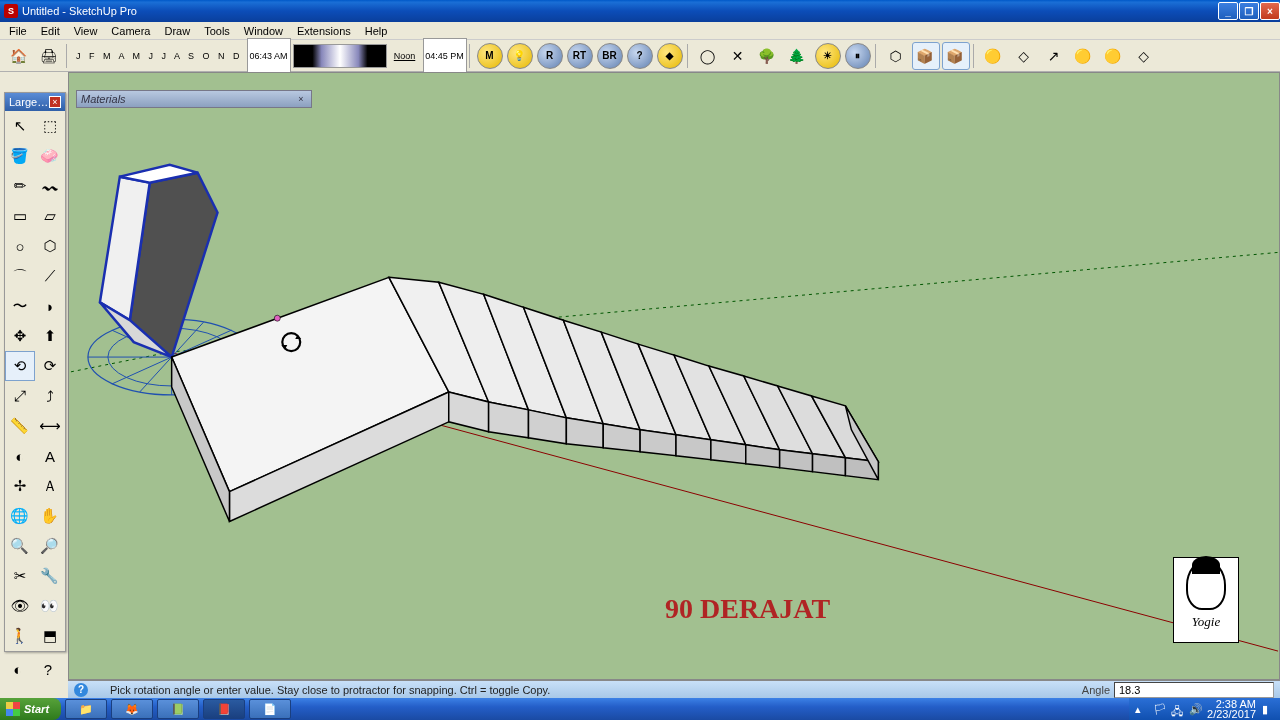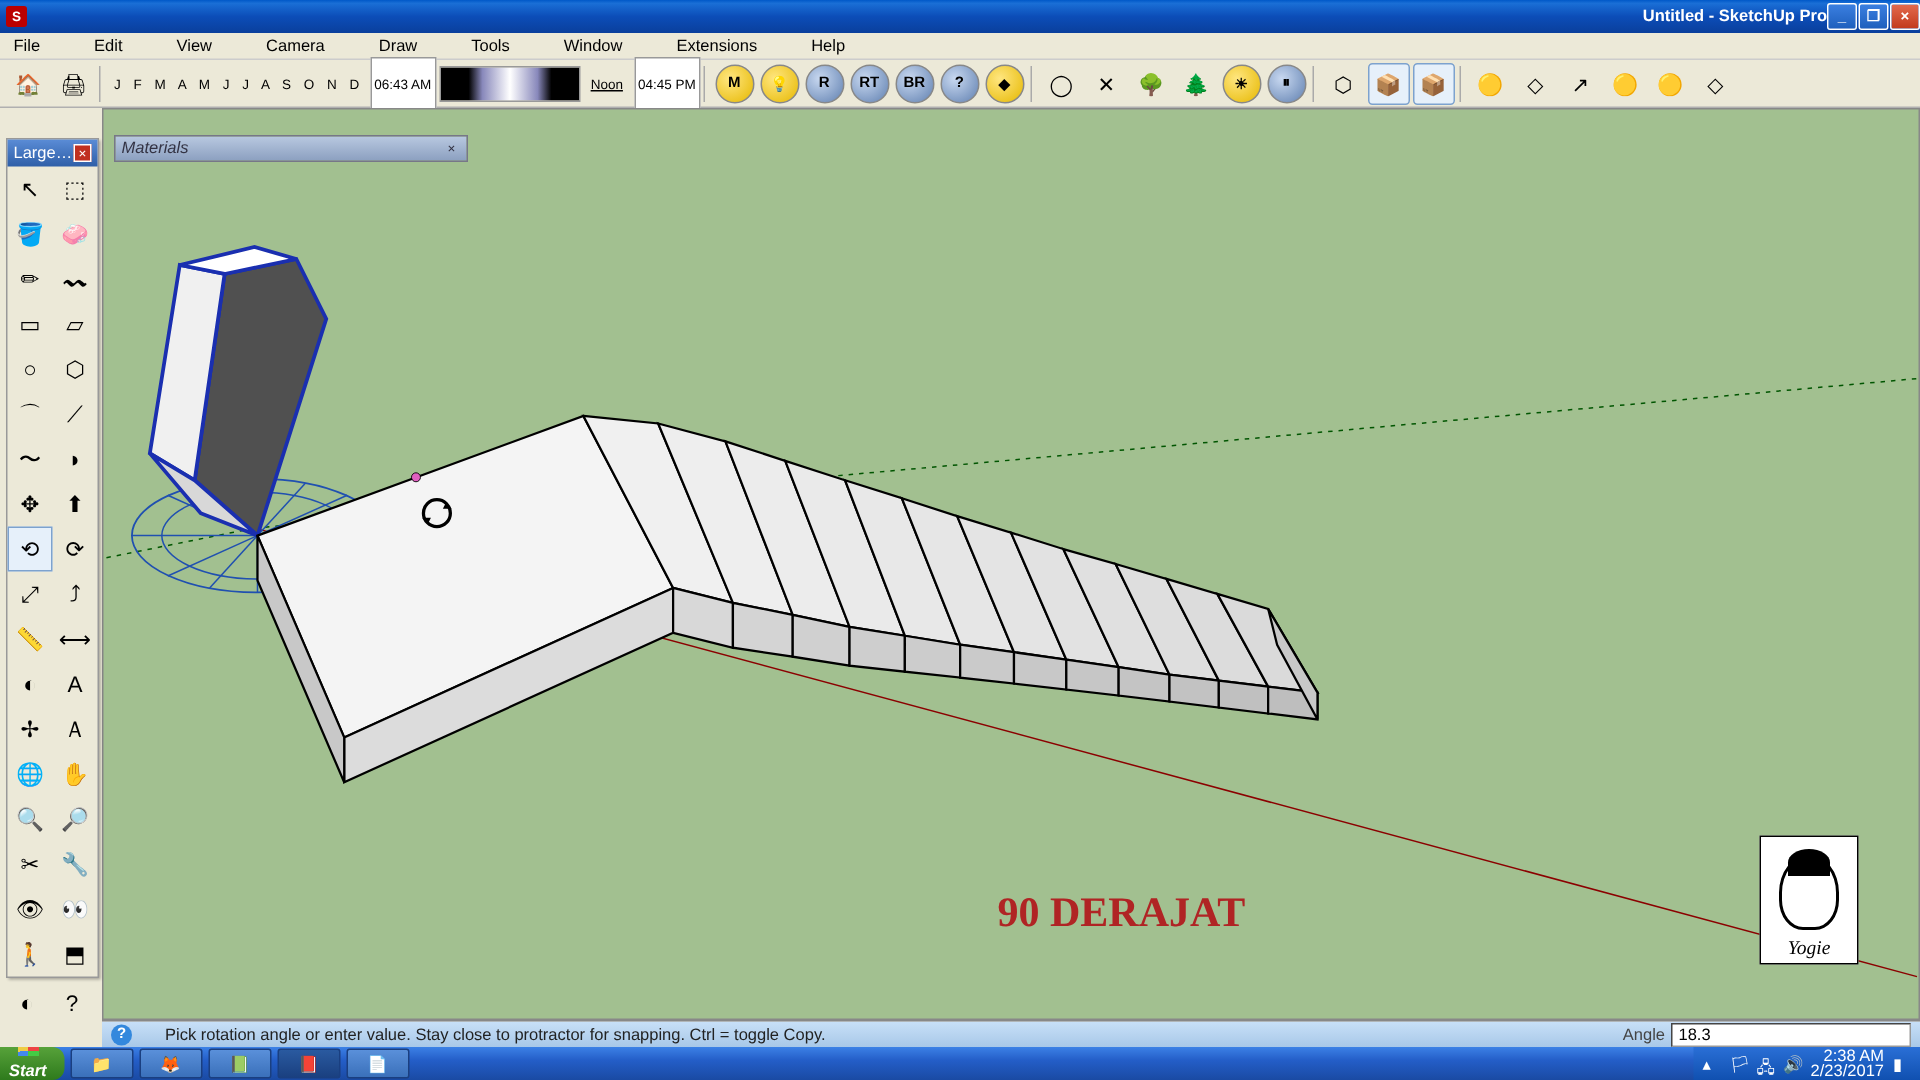--- a/index.html
+++ b/index.html
@@ -1,27 +1,27 @@
 <!DOCTYPE html>
 <html><head>
 <meta charset="utf-8">
 <style>
 * { margin: 0; padding: 0; box-sizing: border-box; font-family: Tahoma, sans-serif; font-size: 11px; user-select: none; }
 html, body { width: 1280px; height: 720px; overflow: hidden; background: #ece9d8; }
 
 
 .titlebar { height: 22px; background: linear-gradient(to bottom, #0058c8 0%, #1a6fd6 10%, #0c4db8 50%, #0a3f9c 100%); display: flex; align-items: center; color: #fff; padding-left: 4px; }
 .titlebar .app-icon { width: 14px; height: 14px; background: #b00; border-radius: 2px; margin-right: 4px; display:inline-flex;align-items:center;justify-content:center;color:#fff;font-weight:bold;font-size:9px; }
-.titlebar .title { flex: 1; font-weight: bold; font-size: 11px; text-align: right; }
+.titlebar .title { flex: 1; font-weight: normal; font-size: 11px; }
 .titlebar .winbtns { display: flex; gap: 1px; }
 .titlebar .winbtn { width: 20px; height: 18px; background: linear-gradient(to bottom,#3b7fe0,#1e5fbd); border: 1px solid #fff; border-radius: 2px; display:flex;align-items:center;justify-content:center;color:#fff;font-weight:bold;font-size:10px; }
 .titlebar .winbtn.close { background: linear-gradient(to bottom,#e36a4e,#c23a1d); }
 
 
-.menubar { height: 18px; background: #ece9d8; display: flex; align-items: center; padding-left: 2px; border-bottom: 1px solid #ccc; gap: 22px; }
+.menubar { height: 18px; background: #ece9d8; display: flex; align-items: center; padding-left: 2px; border-bottom: 1px solid #ccc; }
 .menubar span { padding: 2px 7px; }
 
 
 .toolbar-row { height: 32px; background: #ece9d8; border-bottom: 1px solid #b0b0b0; display: flex; align-items: center; padding: 0 4px; }
 .tbtn { width: 28px; height: 28px; border: 1px solid transparent; border-radius: 3px; display:flex;align-items:center;justify-content:center; margin: 0 1px; font-size: 14px; }
 .tbtn.active { background: #e6f0fa; border-color:#7da2ce; }
 .tbsep { width: 4px; height: 24px; border-left: 1px solid #aaa; margin: 0 2px; }
 .shadow-time { width: 44px; height: 36px; border:1px solid #999; background:#fff; font-size:9px; display:flex;align-items:center;justify-content:center;}
 .shadow-slider { width: 94px; height: 24px; background: linear-gradient(to right,#000 0%,#000 20%,#88b 30%,#fff 50%,#88b 70%,#000 80%,#000 100%); border:1px solid #999; margin-left:2px;}
 .shadow-noon { width: 36px; height:20px; display:flex;align-items:center;justify-content:center;font-size:9px;text-decoration:underline;}
@@ -45,32 +45,32 @@
 
 .materials-panel { position:absolute; left: 76px; top: 90px; width: 236px; height: 18px; background: linear-gradient(to bottom,#b8c8e0,#8ca0c0); border:1px solid #778; display:flex;align-items:center;padding:0 4px;color:#334; }
 .materials-panel .mt { flex:1; font-style: italic; }
 .materials-panel .xb { width:12px;height:12px;display:flex;align-items:center;justify-content:center;font-size:9px; }
 
 
 .overlay-text { position:absolute; font-family: 'Times New Roman', serif; font-size: 28px; font-weight: bold; color: #b02424; }
 .watermark { position:absolute; right:40px; bottom:36px; width:66px; height:86px; background:#fff; border:1px solid #000; display:flex;flex-direction:column;align-items:center;justify-content:flex-end; }
 .watermark .face { width:40px;height:50px;border-radius:50% 50% 40% 40%;background:#fff;border:2px solid #000;position:relative;margin-bottom:4px;}
 .watermark .face::before{content:'';position:absolute;top:-6px;left:4px;right:4px;height:18px;background:#000;border-radius:50% 50% 0 0;}
-.watermark .sig { font-family: cursive; font-size: 13px; font-style:italic; margin-bottom:2px;}
+.watermark .sig { font-family: cursive; font-size: 13px; font-style:italic; margin-bottom:12px;}
 
 
 .statusbar { position:absolute; left:68px; right:0; bottom: 22px; height: 18px; background: linear-gradient(to bottom,#c8e0f8,#a8c8e8); border-top:1px solid #888; display:flex; align-items:center; padding: 0 6px; }
 .statusbar .hint-icon { width:14px;height:14px;border-radius:50%;background:#38d;color:#fff;display:flex;align-items:center;justify-content:center;font-weight:bold;font-size:10px;margin-right:6px; }
 .statusbar .msg { flex:1; color:#222;margin-left:16px; }
 .statusbar .vcb-label { color:#444; }
 .statusbar .vcb { width: 160px; height: 16px; background:#fff; border:1px inset #999; margin-left:4px; padding:0 4px; display:flex;align-items:center; }
 
 
 .taskbar { position:absolute; left:0; right:0; bottom:0; height: 22px; background: linear-gradient(to bottom,#3c81e6,#245ec8 40%,#1a4aa3); display:flex; align-items:center; }
-.startbtn { height: 22px; padding: 0 12px 0 6px; background: linear-gradient(to bottom,#57a23a,#2e7a1c); color:#fff; font-weight:bold; font-style:italic; border-radius: 0 8px 8px 0; display:flex;align-items:center;gap:4px;flex-direction:column; }
+.startbtn { height: 22px; padding: 0 12px 0 6px; background: linear-gradient(to bottom,#57a23a,#2e7a1c); color:#fff; font-weight:bold; font-style:italic; border-radius: 0 8px 8px 0; display:flex;align-items:center;gap:4px; }
 .startbtn .winlogo { width:14px;height:14px;background:conic-gradient(#e44 0 25%,#4c4 0 50%,#48e 0 75%,#ec4 0);}
 .taskitem { width:42px;height:20px;margin-left:4px;border:1px solid #1a3f80;border-radius:2px;display:flex;align-items:center;justify-content:center;background:linear-gradient(to bottom,#5a90da,#3a70ba); }
 .taskitem.active { background: linear-gradient(to bottom,#2a5aa0,#1a4080); }
 .tray { margin-left:auto; height:22px; background: linear-gradient(to bottom,#2a6fd6,#1050b0); display:flex;align-items:center;padding:0 6px;gap:6px;color:#fff; }
 .tray .clk { text-align:right; line-height:10px; font-size:9px; }
 .trayicn { width:12px;height:12px;display:inline-block;}
 
 
 .viewport-svg { position:absolute; left:0; top:0; width:100%; height:100%; }
 </style>

